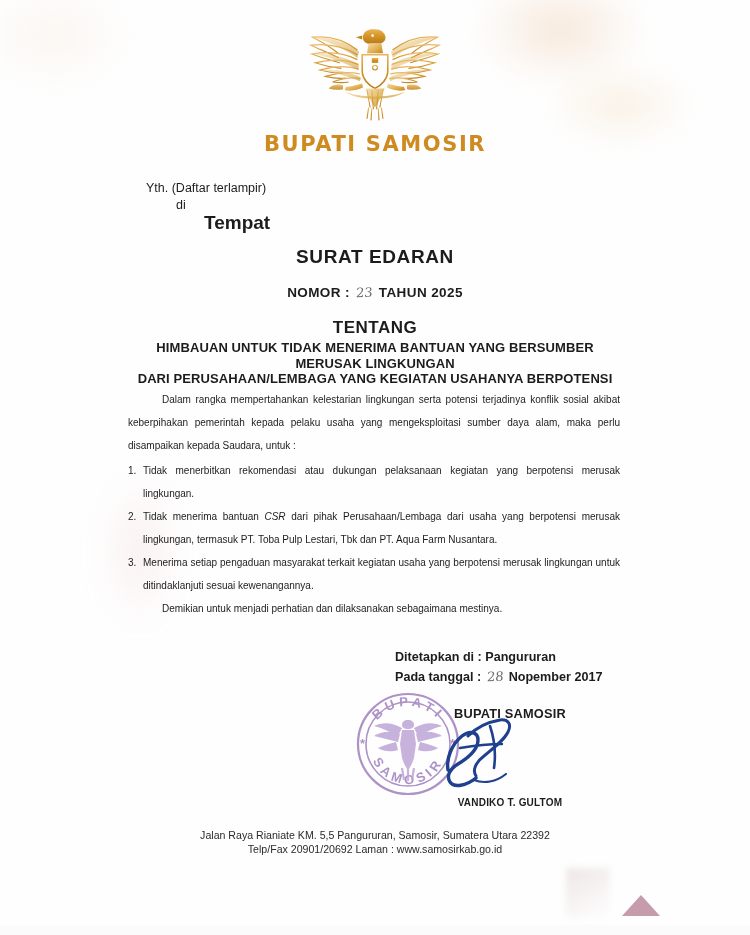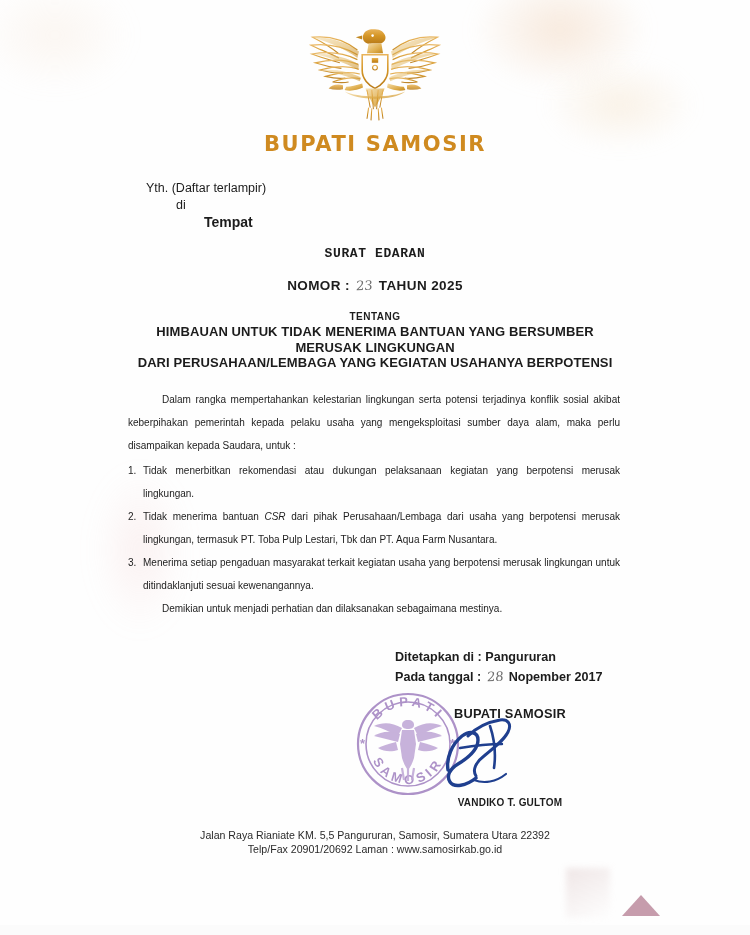--- a/index.html
+++ b/index.html
@@ -105,54 +105,53 @@
   .addressee {
     position: absolute;
     left: 146px; top: 180px;
     font-size: 12.5px;
     line-height: 17px;
   }
   .addressee .line-di { margin-left: 30px; }
   .addressee .line-tempat {
     margin-left: 58px;
     font-weight: bold;
-    font-size: 14px;
+    font-size: 19px;
   }
 
   
   .title-block {
     position: absolute;
     left: 0; top: 246px;
     width: 750px;
     text-align: center;
     font-weight: bold;
   }
   .t-surat {
-    font-size: 13px;
+    font-size: 19px;
     letter-spacing: 0.6px;
-    font-family: Liberation Mono, monospace;
   }
   .t-nomor {
     margin-top: 17px;
     font-size: 13.5px;
     letter-spacing: 0.4px;
   }
   .handwrite {
     font-family: "DejaVu Serif", serif;
     font-weight: normal;
     color: #6d6d6d;
     font-size: 13px;
     letter-spacing: 0;
     display: inline-block;
     transform: skewX(-6deg) rotate(-2deg);
     padding: 0 2px;
   }
   .t-tentang {
     margin-top: 18px;
-    font-size: 10px;
+    font-size: 17px;
     letter-spacing: 0.5px;
   }
   .t-subject {
     margin-top: 2px;
     font-size: 13px;
     line-height: 15.5px;
     letter-spacing: 0.1px;
   }
 
   

